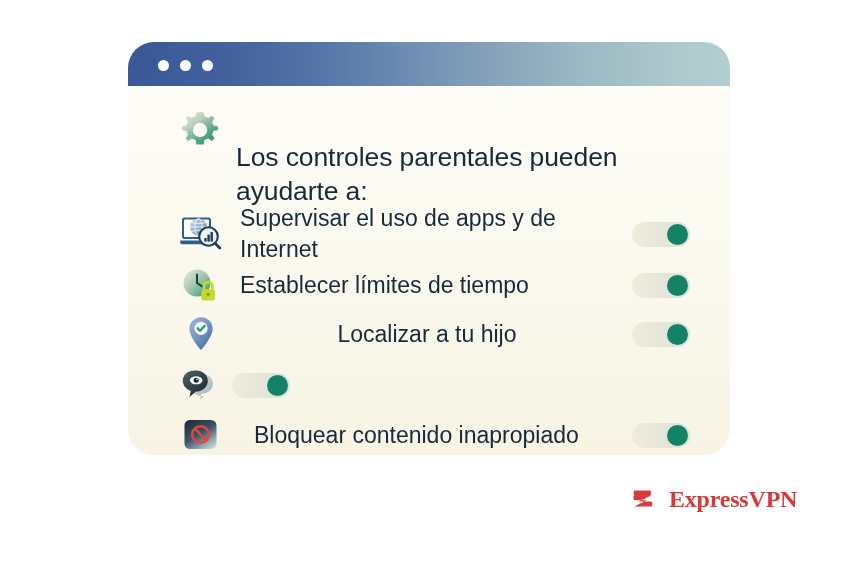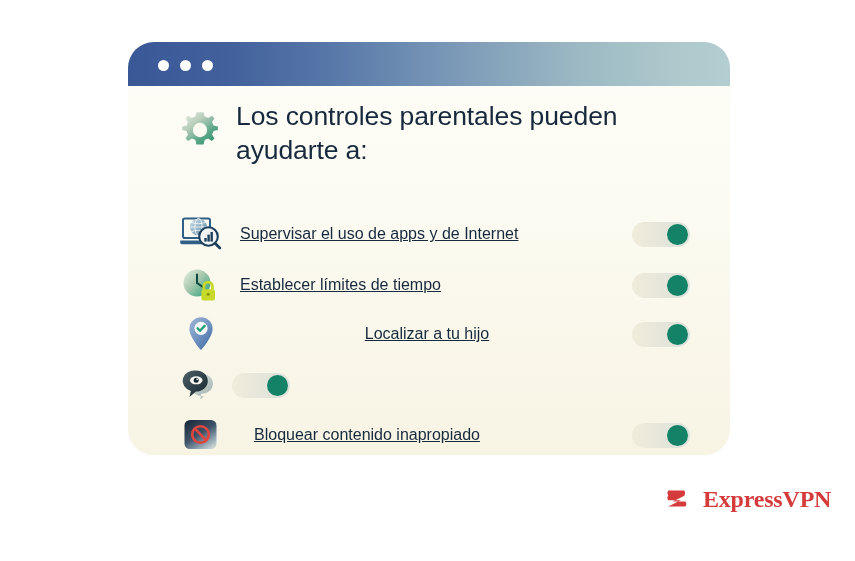--- a/index.html
+++ b/index.html
@@ -84,20 +84,21 @@
     flex: 0 0 44px;
     margin-top: 8px;
   }
   #heading-text {
     font-size: 26.5px;
     line-height: 1.28;
     color: #17293c;
     font-weight: 400;
     letter-spacing: -0.1px;
     max-width: 440px;
+    margin-top: 41px;
   }
 
   
   #feature-list {
     position: absolute;
     left: 50px;
     top: 122px;
     width: 512px;
   }
   .feature-row {
@@ -109,26 +110,25 @@
   .feature-icon {
     width: 46px;
     height: 42px;
     flex: 0 0 46px;
     display: flex;
     align-items: center;
     justify-content: center;
   }
   .feature-label {
     flex: 1 1 auto;
-    font-size: 16px;
+    font-size: 23px;
     line-height: 1.34;
     color: #17293c;
     padding-left: 16px;
     padding-right: 10px;
-    text-decoration: underline;
   }
 
   
   .toggle {
     flex: 0 0 58px;
     width: 58px;
     height: 25px;
     border-radius: 13px;
     position: relative;
     background: linear-gradient(to right, #f0ecdb 0%, #e7e6da 45%, #dbe2dc 100%);
@@ -140,21 +140,21 @@
     top: 2px;
     width: 21px;
     height: 21px;
     border-radius: 50%;
     background: #138266;
   }
 
   
   #logo-row {
     position: absolute;
-    left: 664px;
+    left: 630px;
     top: 484px;
     display: flex;
     align-items: center;
     gap: 9px;
   }
   #logo-mark { width: 30px; height: 30px; }
   #logo-text {
     font-family: "Liberation Serif", serif;
     font-size: 24px;
     font-weight: 700;

